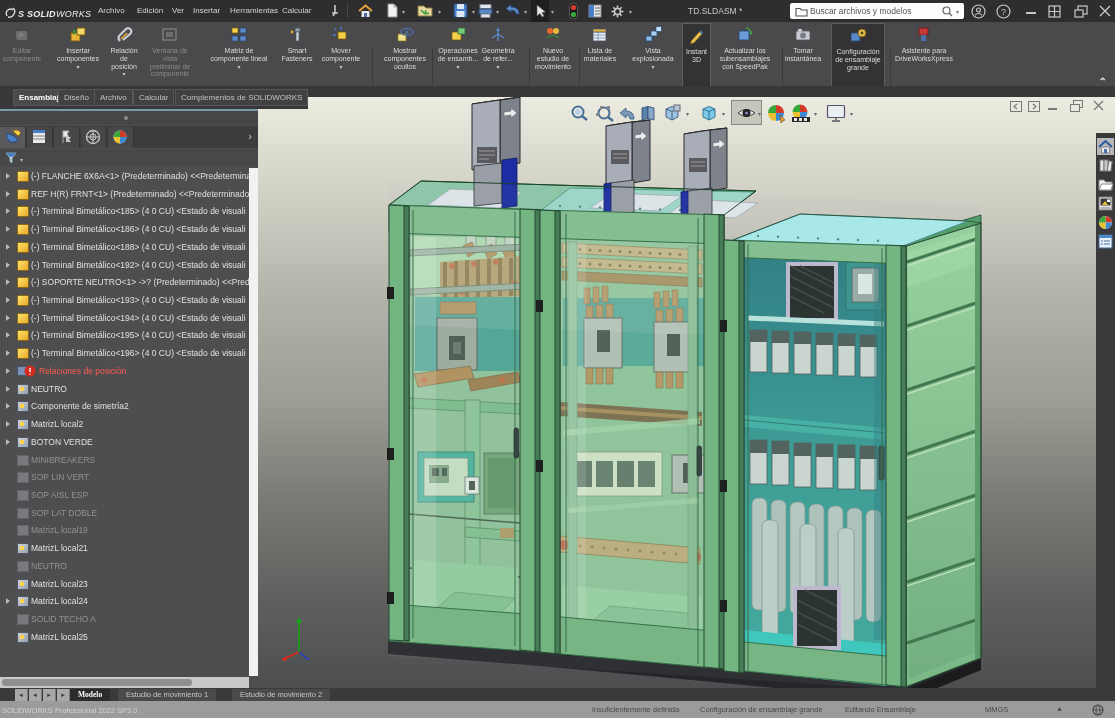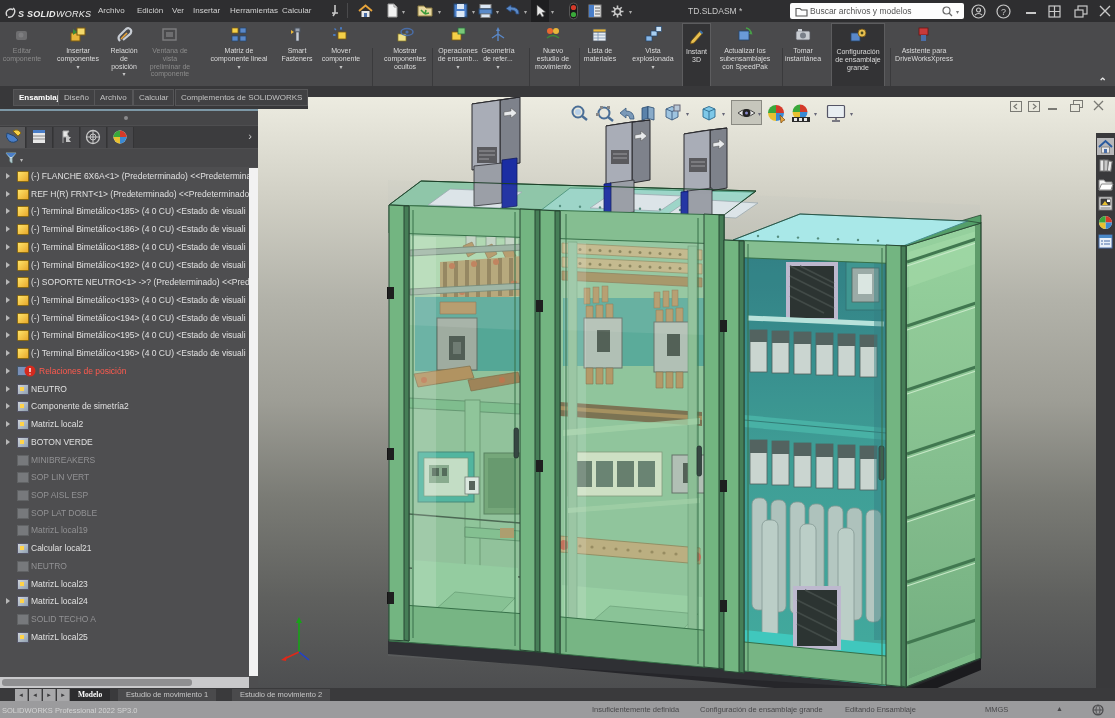--- a/index.html
+++ b/index.html
@@ -961,21 +961,21 @@
       <div class="trow grey">
           <span class="ticon gicon"></span>
           <span class="txt">SOP LAT DOBLE</span>
         </div>
       <div class="trow grey">
           <span class="ticon gicon"></span>
           <span class="txt">MatrizL local19</span>
         </div>
       <div class="trow">
           <span class="ticon micon"></span>
-          <span class="txt">Calcular local21</span>
+          <span class="txt">MatrizL local21</span>
         </div>
       <div class="trow grey">
           <span class="ticon gicon"></span>
           <span class="txt">NEUTRO</span>
         </div>
       <div class="trow">
           <span class="ticon micon"></span>
           <span class="txt">MatrizL local23</span>
         </div>
       <div class="trow">

